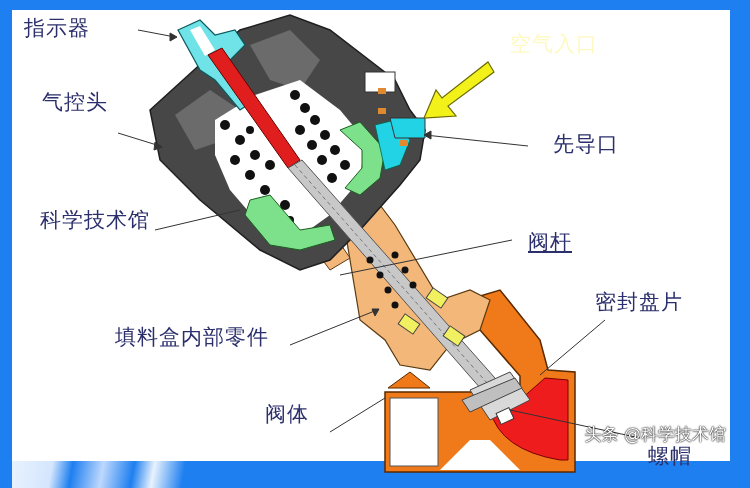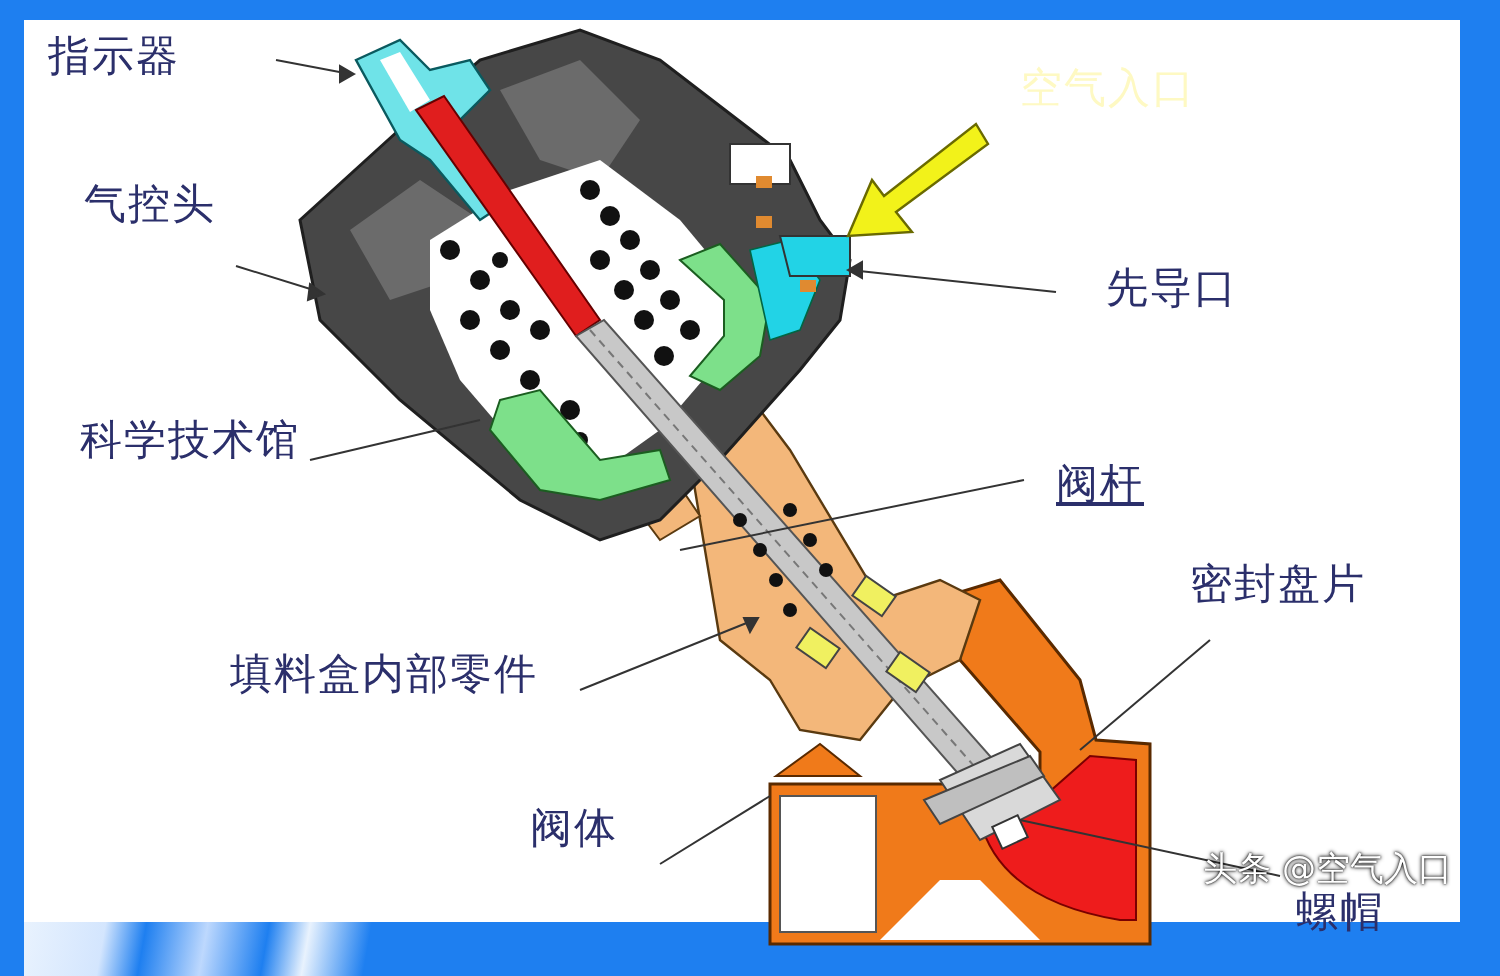--- a/index.html
+++ b/index.html
@@ -135,17 +135,17 @@
   </g>
 </svg>
 
 <div class="label" style="left:24px; top:14px;">指示器</div>
 <div class="label" style="left:42px; top:88px;">气控头</div>
 <div class="label" style="left:40px; top:206px;">科学技术馆</div>
 <div class="label red" style="left:510px; top:30px;">空气入口</div>
 <div class="label" style="left:553px; top:130px;text-align:center;">先导口</div>
 <div class="label" style="left:528px; top:228px;text-decoration:underline;">阀杆</div>
 <div class="label" style="left:115px; top:323px;">填料盒内部零件</div>
-<div class="label" style="left:595px; top:278px;">密封盘片</div>
+<div class="label" style="left:595px; top:288px;">密封盘片</div>
 <div class="label" style="left:265px; top:400px;">阀体</div>
 <div class="label" style="left:648px; top:442px;">螺帽</div>
 
-<div class="watermark">头条 @空气入口</div>
+<div class="watermark">头条 @科学技术馆</div>
 
 </body></html>

